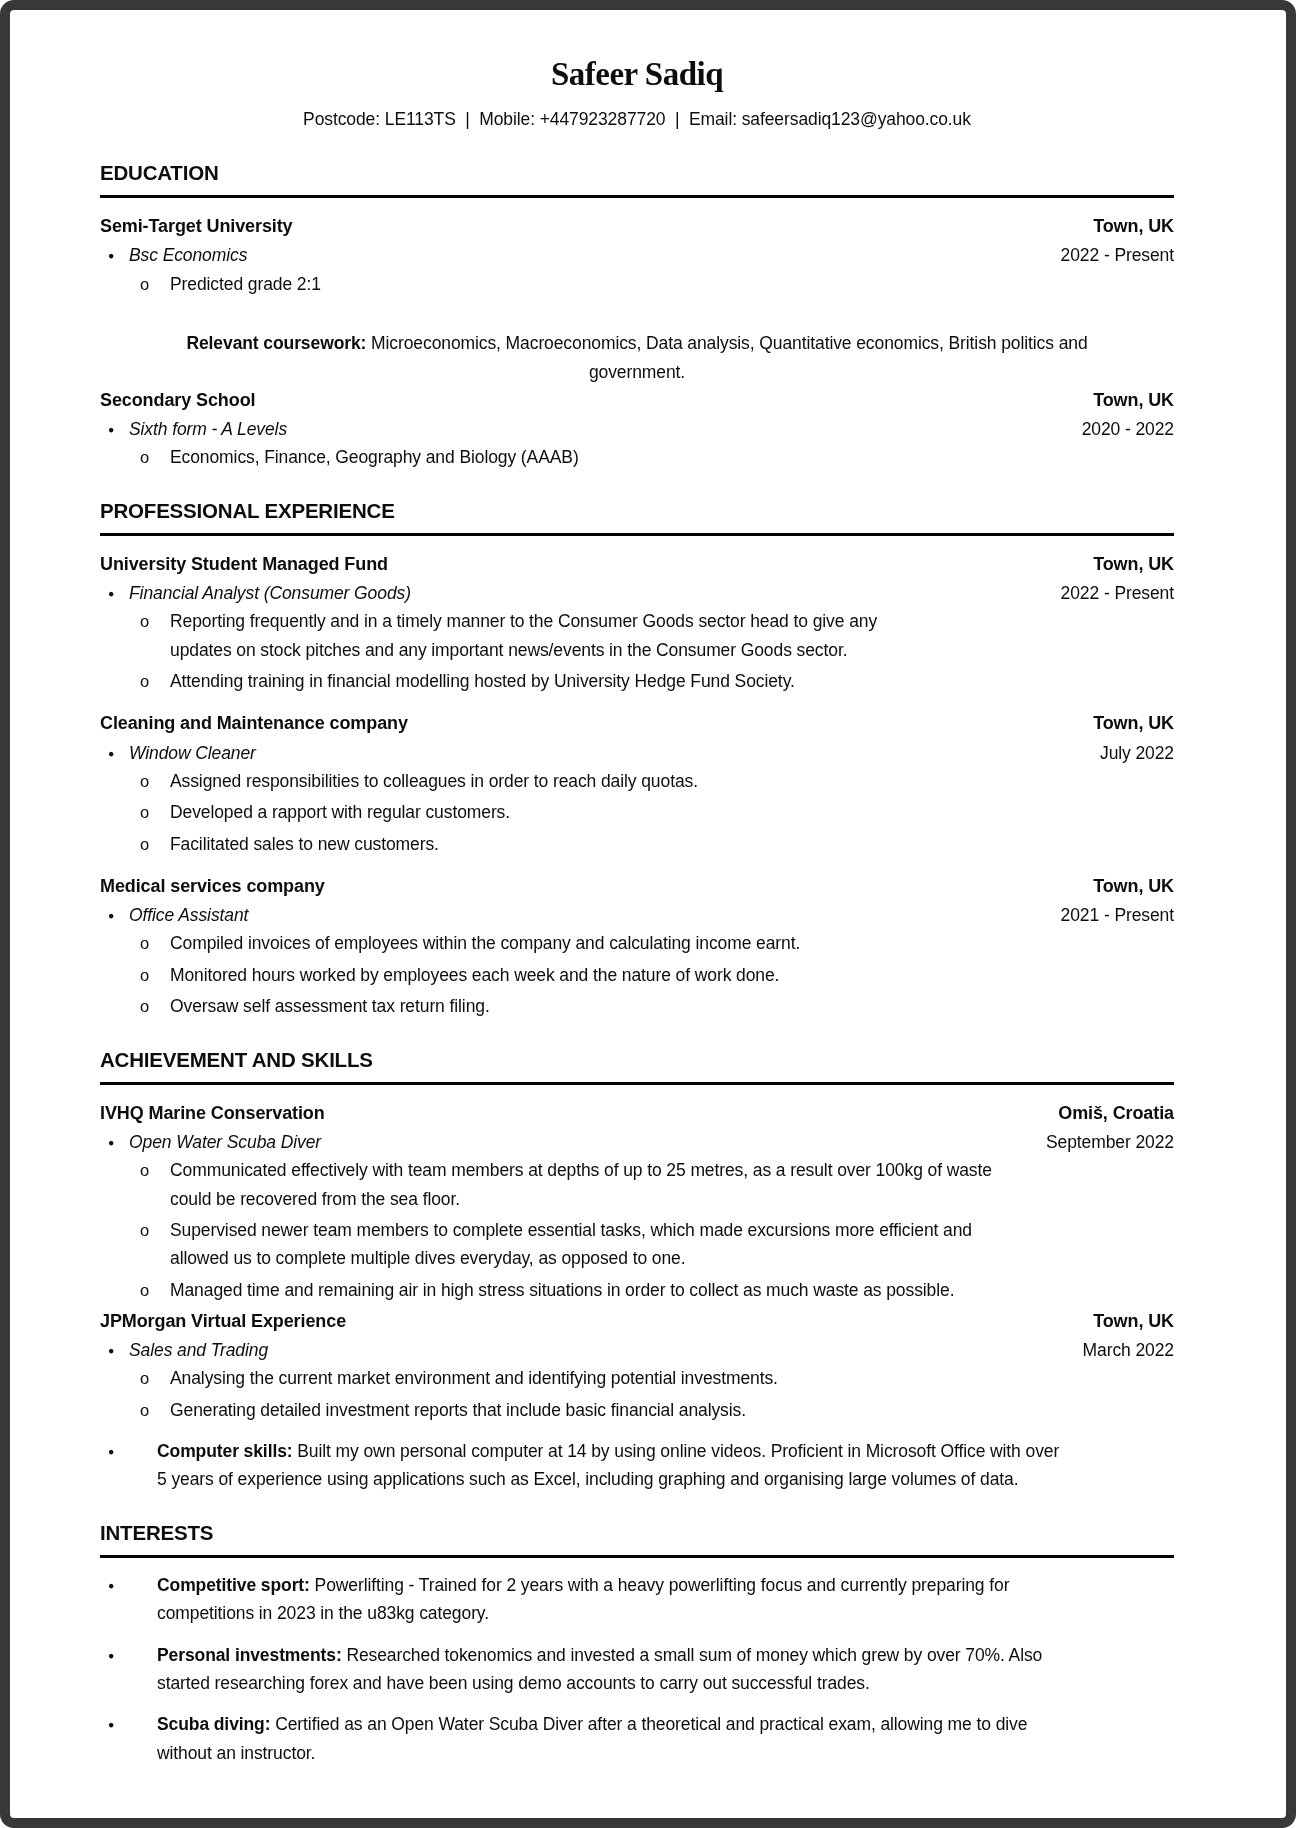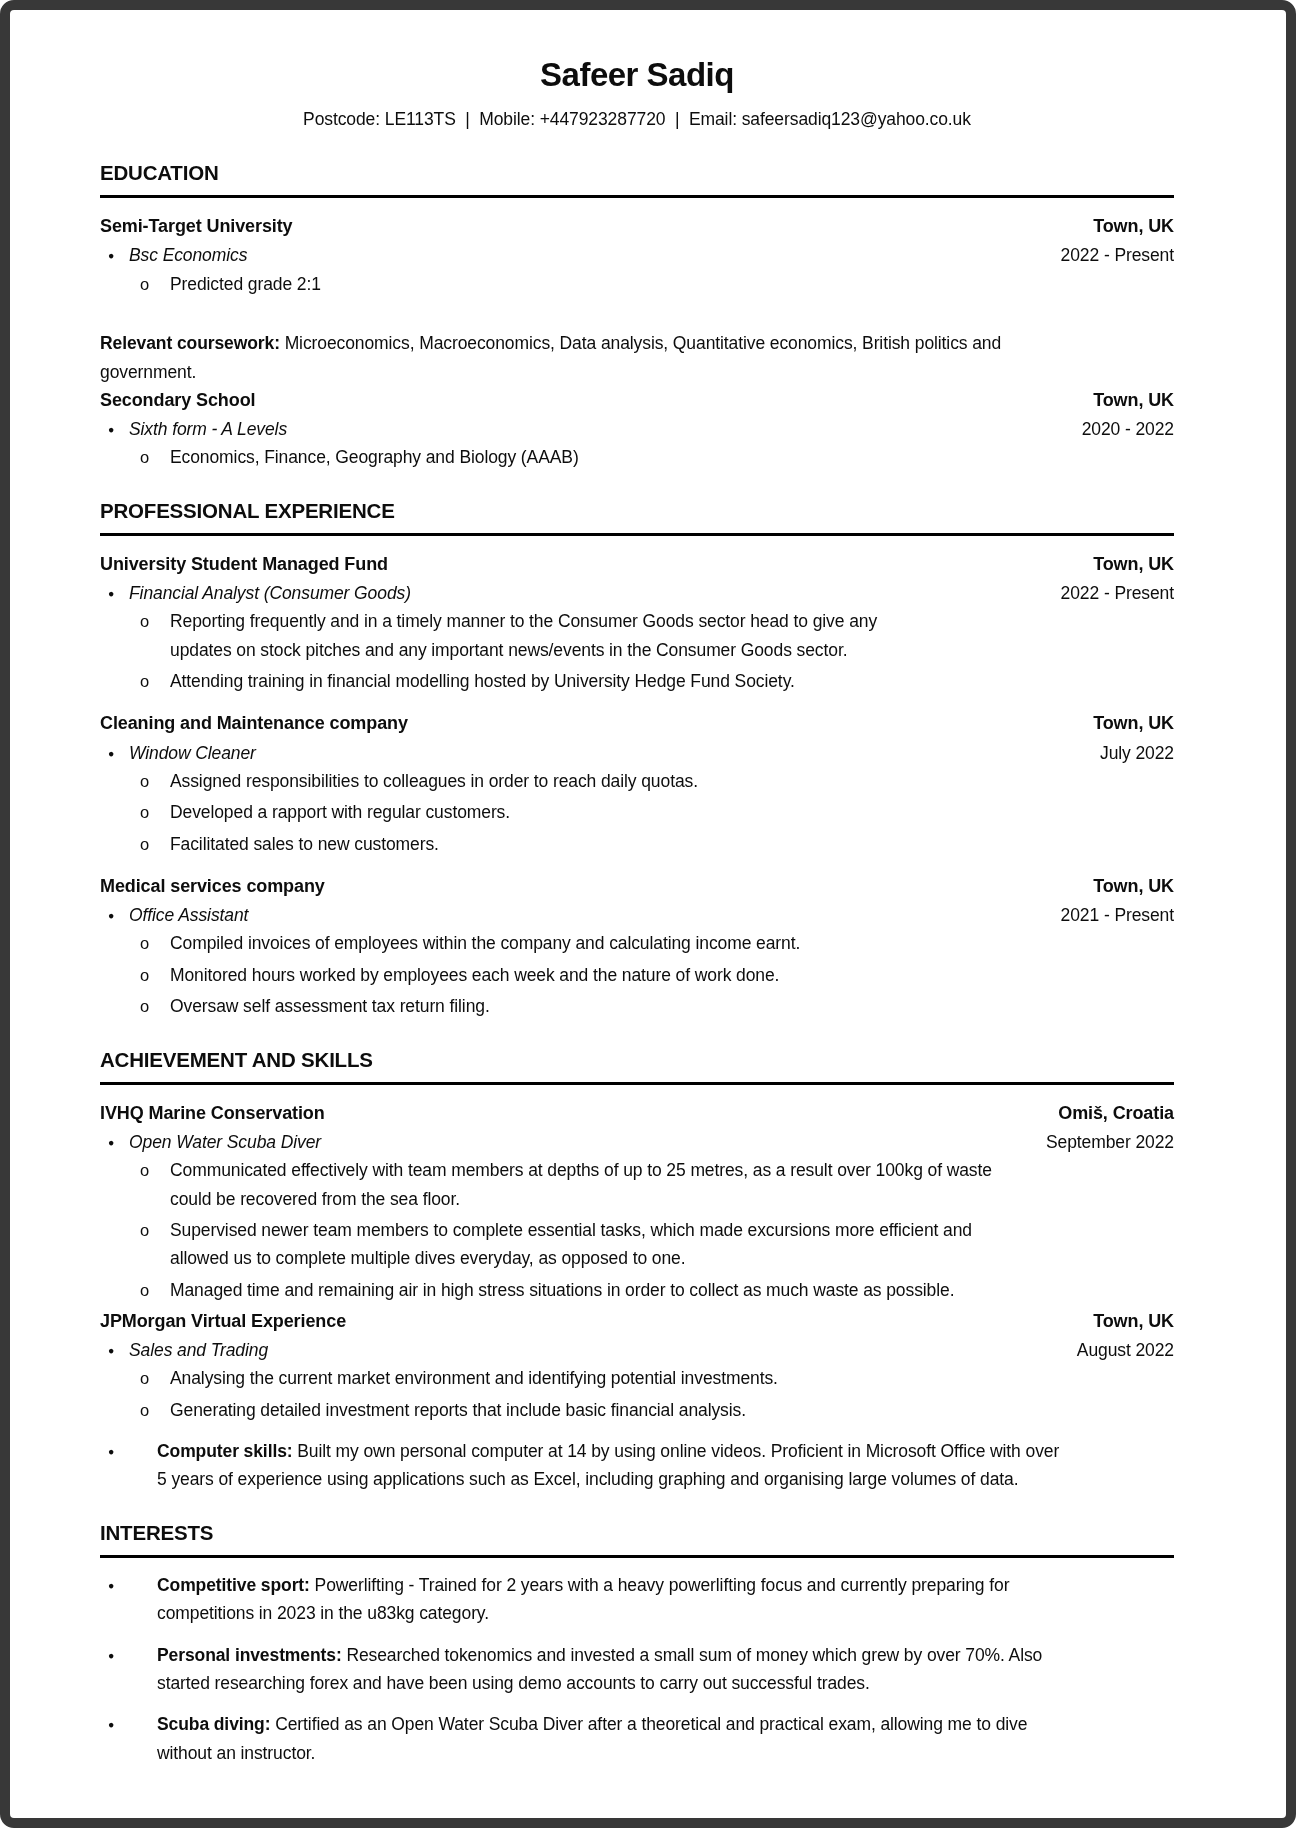--- a/index.html
+++ b/index.html
@@ -22,20 +22,21 @@
     font-size: 17.5px;
     line-height: 1.62;
     letter-spacing: -0.1px;
   }
   .name {
     margin: 12px 0 4px 0;
     text-align: center;
     font-size: 33px;
     font-weight: bold;
     letter-spacing: -0.5px;
+    font-family: Liberation Serif, serif;
   }
   .contact {
     text-align: center;
     white-space: pre;
     margin-bottom: 12px;
   }
   .sec-title {
     font-size: 20.5px;
     font-weight: bold;
     letter-spacing: -0.2px;
@@ -55,21 +56,21 @@
   .dot { width: 29px; padding-left: 8px; box-sizing: border-box; flex: none; }
   .dot::before { content: "●"; font-size: 10.5px; position: relative; top: -2px; }
   .role { font-style: italic; }
   .date { font-weight: normal; font-size: 17.5px; }
   .b2 { display: flex; margin-left: 40px; margin-bottom: 3px; align-items: baseline; }
   .oglyph { width: 30px; flex: none; }
   .oglyph::before { content: "o"; font-size: 16.5px; }
   .btxt { flex: 1; white-space: pre-line; }
   .b1 { display: flex; align-items: baseline; margin-top: 13px; gap: 28px; }
   .lbl { font-weight: bold; }
-  .cw { white-space: pre-line; margin-top: 2px; }
+  .cw { white-space: pre-line; margin-top: 2px; text-align: center; }
 </style>
 </head>
 <body>
 
 <div class="page">
   <div class="content">
 
     <div class="name">Safeer Sadiq</div>
     <div class="contact">Postcode: LE113TS  |  Mobile: +447923287720  |  Email: safeersadiq123@yahoo.co.uk</div>
 
@@ -231,21 +232,21 @@
       <div class="entry tight">
         <div class="ehead">
           <span>JPMorgan Virtual Experience</span>
           <span>Town, UK</span>
         </div>
         <div class="erow">
           <span class="rleft">
             <span class="dot"></span>
             <span class="role">Sales and Trading</span>
           </span>
-          <span class="date">August 2022</span>
+          <span class="date">March 2022</span>
         </div>
         <div class="b2">
           <span class="oglyph"></span>
           <span class="btxt">Analysing the current market environment and identifying potential investments.</span>
         </div>
         <div class="b2">
           <span class="oglyph"></span>
           <span class="btxt">Generating detailed investment reports that include basic financial analysis.</span>
         </div>
       </div>

